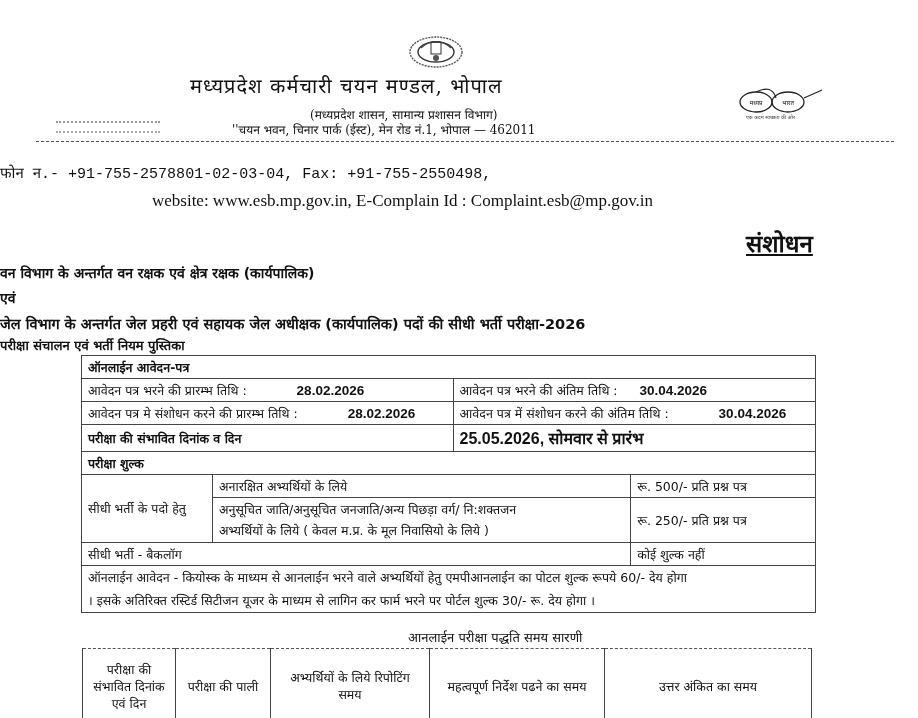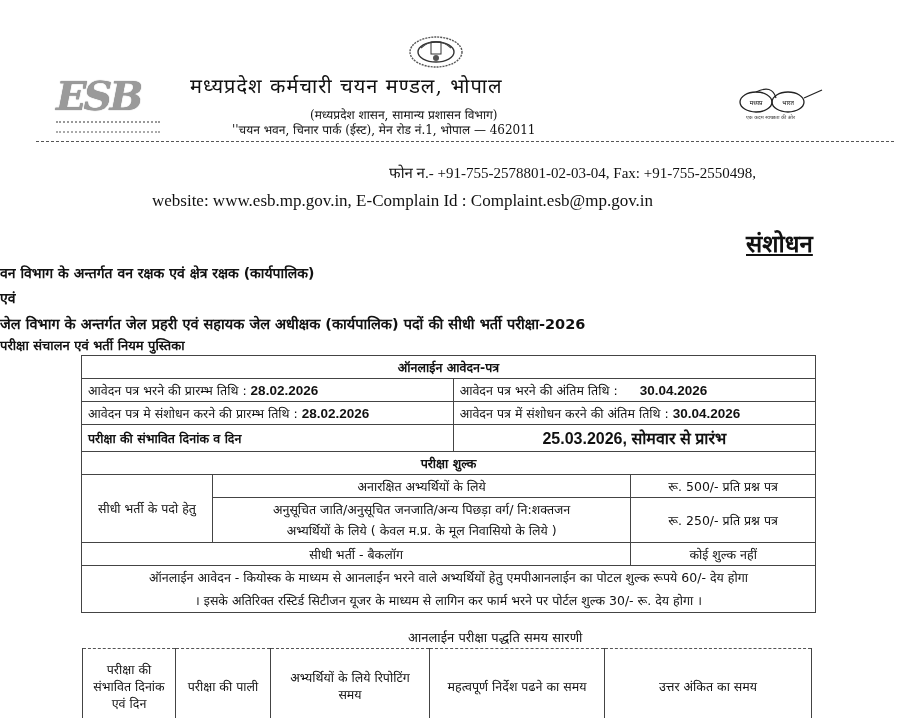--- a/index.html
+++ b/index.html
@@ -43,22 +43,22 @@
     left: 732px; top: 82px; width: 92px; height: 48px;
   }
   .logo-right .tagline {
     position: absolute; left: 14px; top: 32px; font-size: 5px; color: #333; white-space: nowrap;
   }
   .header-rule {
     left: 36px; top: 141px; width: 858px; border-top: 1px dashed #555;
   }
 
   .contact1 {
-    left: 0; width: 756px; top: 162px; text-align: right;
-    font-family: Liberation Serif, serif; font-size: 15px;
+    left: 0; width: 756px; top: 162px; text-align: left;
+    font-family: Liberation Mono, monospace; font-size: 15px;
   }
   .contact2 {
     left: 0; width: 805px; top: 191px; text-align: center;
     font-family: "Liberation Serif", serif; font-size: 17px;
   }
   .sanshodhan {
     left: 746px; top: 226px; font-size: 24px; font-weight: bold;
     text-decoration: underline; font-family: "DejaVu Sans", sans-serif;
   }
   .heading {
@@ -72,42 +72,41 @@
 
   
   table.grid {
     position: absolute; border-collapse: collapse;
     font-family: "DejaVu Sans", sans-serif; font-size: 12.5px;
   }
   table.grid td {
     border: 1px solid #444; padding: 0 6px; height: 22px; vertical-align: middle;
     white-space: nowrap;
   }
-  .center { text-align: center; }
+  .center { text-align: left; }
   .bold { font-weight: bold; }
-  .num { font-family: "Liberation Sans", sans-serif; font-weight: bold; font-size: 13.5px; }
+  .num { font-family: "Liberation Sans", sans-serif; font-weight: bold; font-size: 13.5px; margin-left: 46px; }
   .bignum { font-family: "Liberation Sans", sans-serif; font-weight: bold; font-size: 16px; }
 
   .timetable-title {
     left: 408px; top: 628px; font-size: 13px; white-space: nowrap;
   }
   table.tt {
     position: absolute; left: 82px; top: 648px; border-collapse: collapse;
     font-family: "DejaVu Sans", sans-serif; font-size: 12.5px;
   }
   table.tt td {
     border-left: 1px solid #444; border-right: 1px solid #444; border-top: 1px dashed #555;
     text-align: center; vertical-align: middle; height: 74px; padding: 0 3px;
   }
 </style>
 </head>
 <body>
 
 <div class="abs logo-esb">
-  <div class="letters">ESB</div>
   <div class="sub"></div>
 </div>
 
 <div class="abs emblem">
   <svg width="58" height="40" viewBox="0 0 58 40">
     <ellipse cx="29" cy="22" rx="26" ry="15" fill="none" stroke="#555" stroke-width="1.4" stroke-dasharray="2 1"></ellipse>
     <ellipse cx="29" cy="22" rx="18" ry="10" fill="none" stroke="#333" stroke-width="1.4"></ellipse>
     <path d="M14 18 Q29 5 44 18" fill="none" stroke="#444" stroke-width="1.2"></path>
     <rect x="24" y="12" width="10" height="12" fill="none" stroke="#333" stroke-width="1"></rect>
     <circle cx="29" cy="28" r="3" fill="#555"></circle>
@@ -167,21 +166,21 @@
       <span>आवेदन पत्र मे संशोधन करने की प्रारम्भ तिथि  :</span>
       <span class="num">28.02.2026</span>
     </td>
     <td colspan="2">
       <span>आवेदन पत्र में संशोधन करने की अंतिम तिथि  :</span>
       <span class="num">30.04.2026</span>
     </td>
   </tr>
   <tr>
     <td colspan="2" class="bold" style="height:26px">परीक्षा की संभावित दिनांक व दिन</td>
-    <td colspan="2" class="center bignum">25.03.2026, सोमवार से प्रारंभ</td>
+    <td colspan="2" class="center bignum">25.05.2026, सोमवार से प्रारंभ</td>
   </tr>
   <tr>
     <td colspan="4" class="center bold">परीक्षा शुल्क</td>
   </tr>
   <tr>
     <td rowspan="2" class="center">सीधी भर्ती के पदो हेतु</td>
     <td colspan="2" class="center">अनारक्षित अभ्यर्थियों के लिये</td>
     <td class="center">रू. 500/- प्रति प्रश्न पत्र</td>
   </tr>
   <tr>

